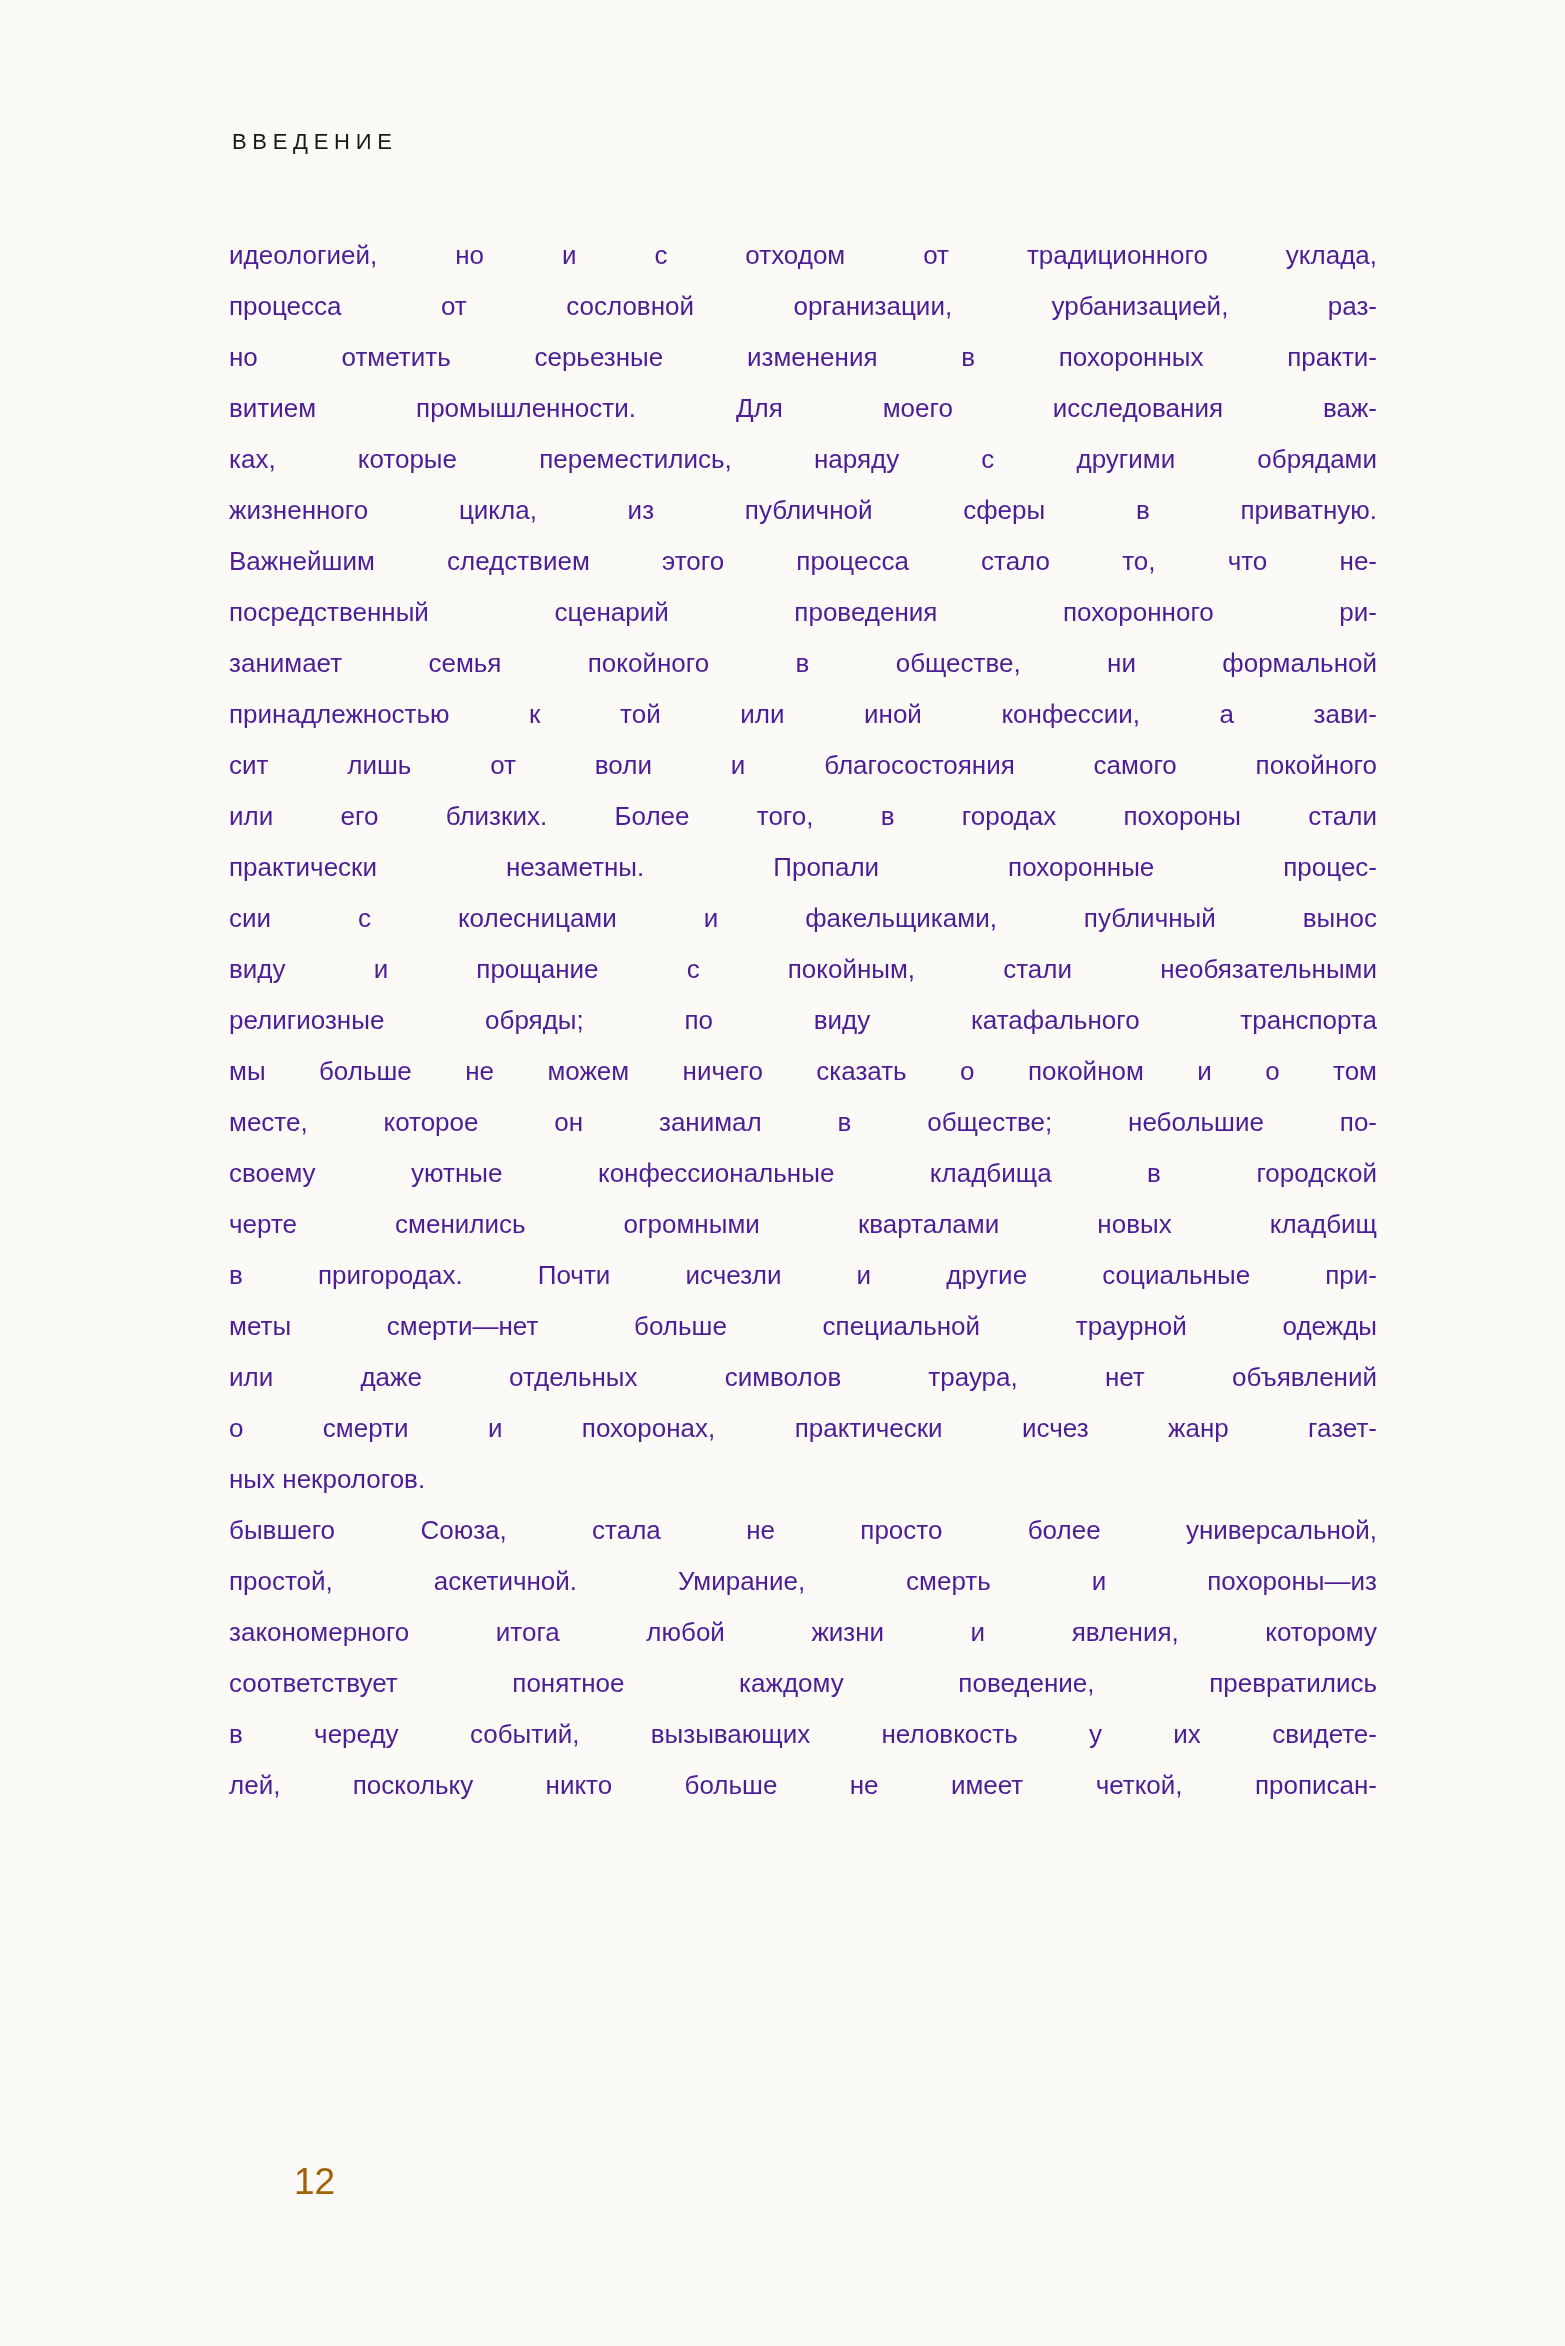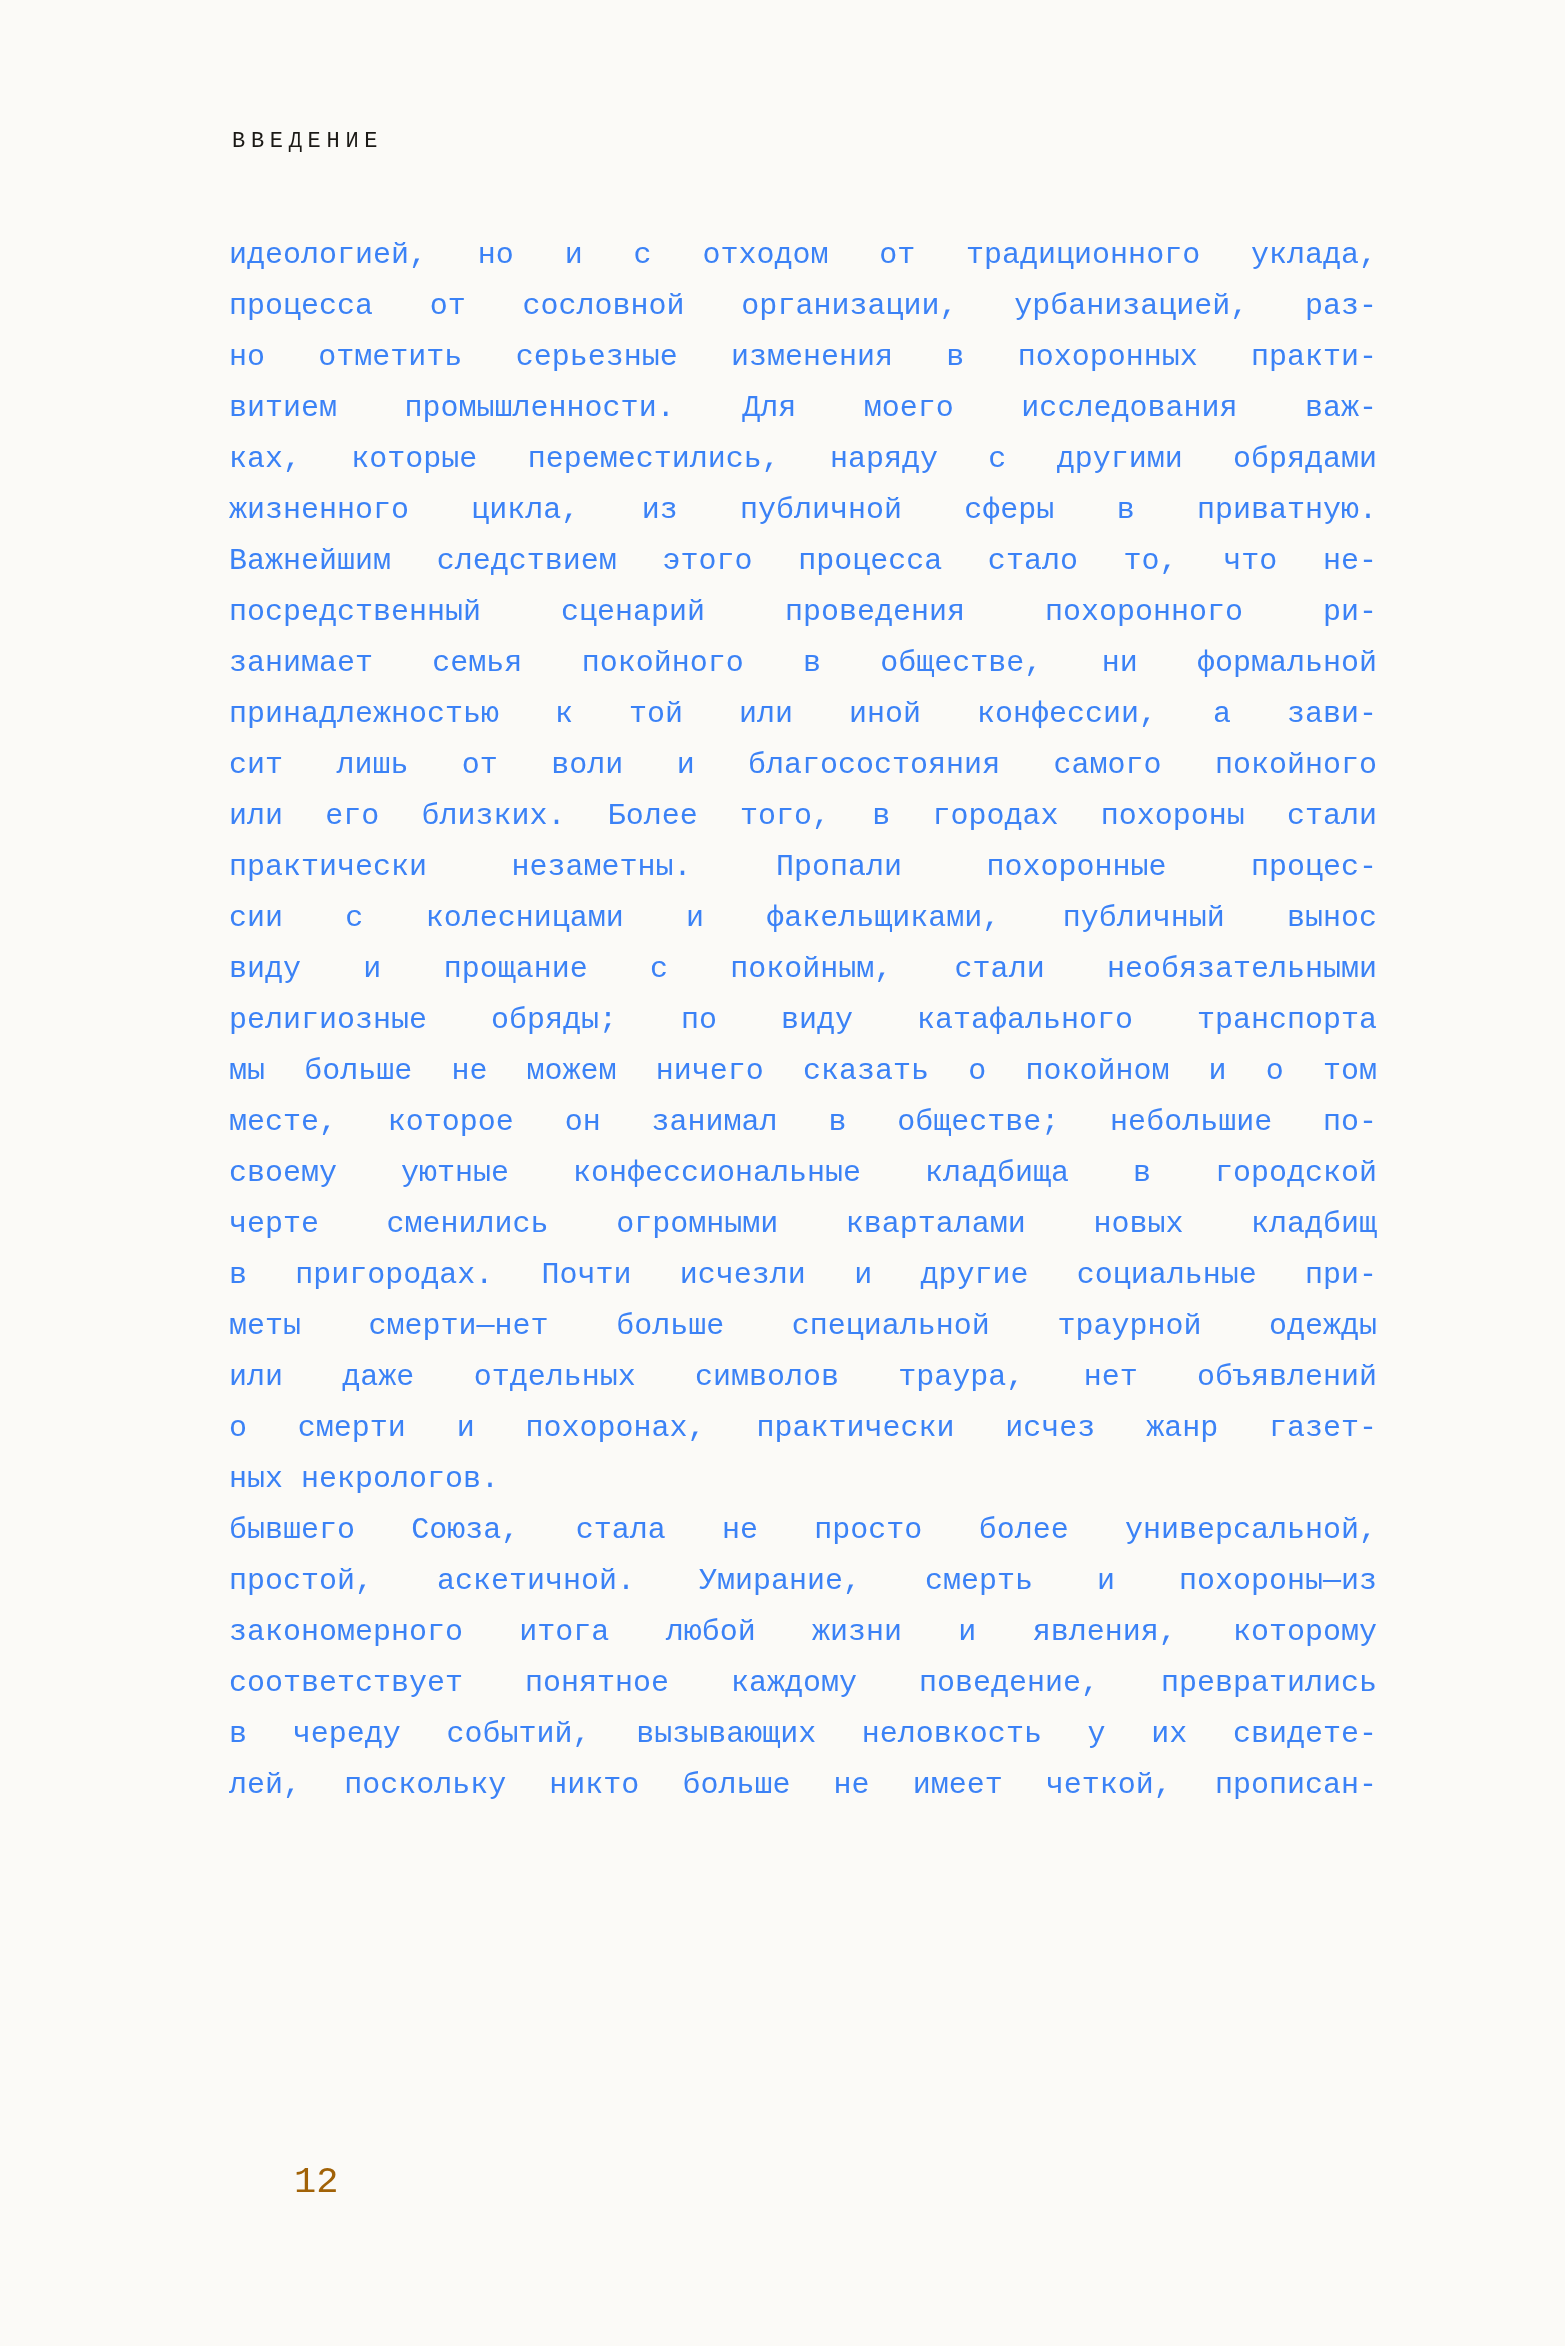--- a/index.html
+++ b/index.html
@@ -7,44 +7,44 @@
     padding: 0;
     background: #e8e6e2;
   }
   .page {
     position: relative;
     width: 1565px;
     height: 2347px;
     margin: 0 auto;
     background: #fbfaf7;
     color: #161412;
-    font-family: Liberation Mono, monospace;
+    font-family: Liberation Sans, sans-serif;
     overflow: hidden;
   }
   .running-header {
     position: absolute;
     left: 232px;
     top: 129px;
     font-size: 22px;
     letter-spacing: 5.7px;
     color: #1b1916;
     white-space: nowrap;
   }
   .text-block {
     position: absolute;
     left: 229px;
     top: 230px;
     width: 1148px;
   }
   .line {
-    font-size: 30px;
+    font-size: 26px;
     line-height: 51px;
     text-align: justify;
     text-align-last: justify;
-    color: #3b82f6;
+    color: #4c1d95;
   }
   .line.flush {
     text-align-last: left;
   }
   .line.indent {
     text-indent: 55px;
   }
   .folio {
     position: absolute;
     left: 294px;

